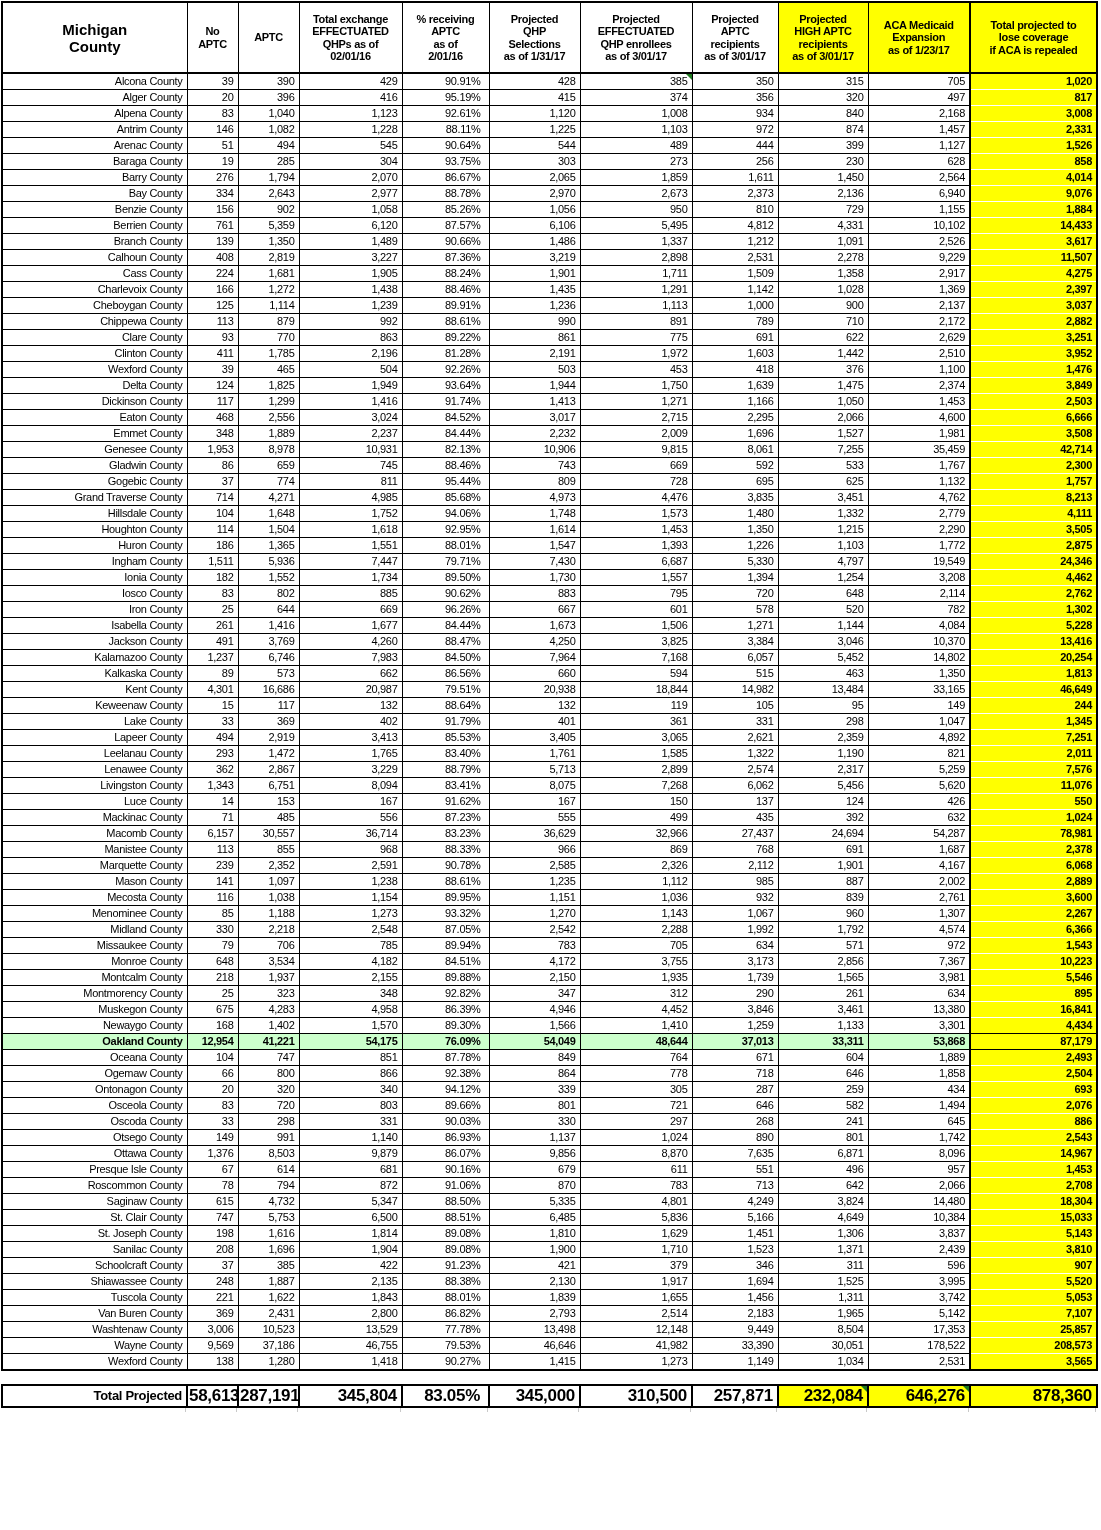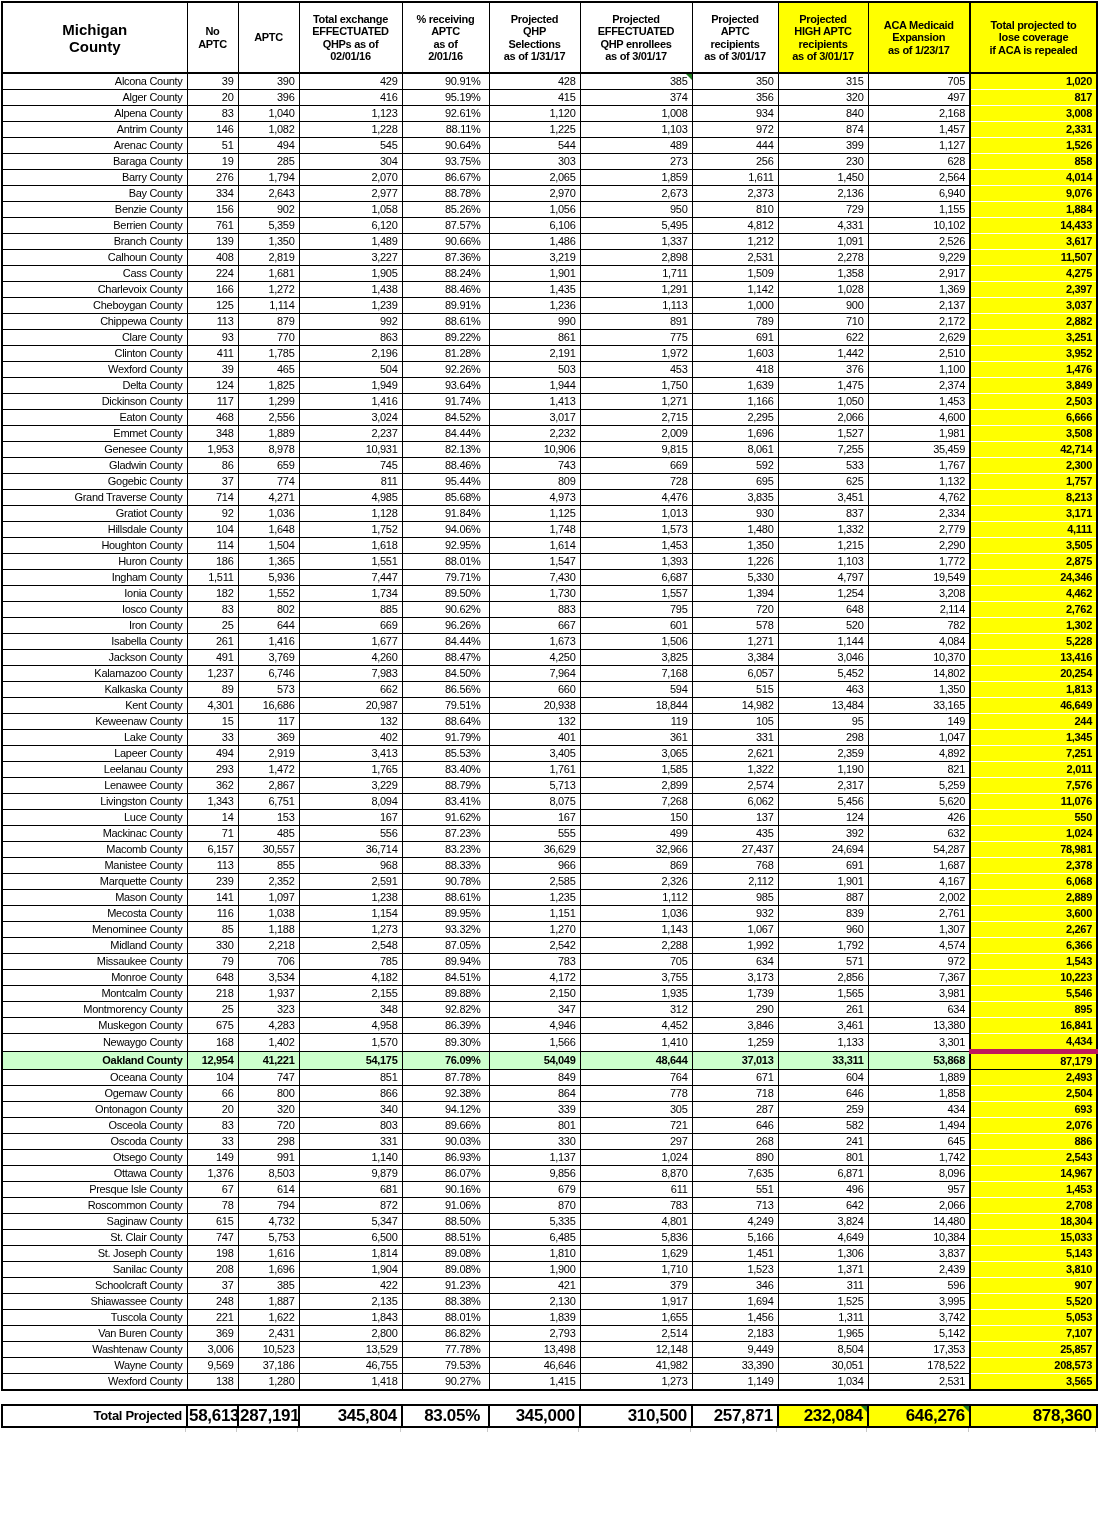--- a/index.html
+++ b/index.html
@@ -31,21 +31,21 @@
     padding:0 4px 0 1px; text-align:right; white-space:nowrap; overflow:hidden;
     position:relative; letter-spacing:-0.3px;
   }
   tbody td.pct { padding-right:8px; }
   tbody td.ylast {
     background:#ffff00; font-weight:bold;
     border-left:2px solid #000; border-right:2px solid #000;
     border-top:1px solid #ffffff; border-bottom:1px solid #ffffff;
   }
   tbody tr.hlrow td { background:#ccffcc; font-weight:bold; }
-  tbody tr.hlrow td.ylast { background:#ffff00; border-top:5px solid #be185d; border-bottom:1px solid #000; }
+  tbody tr.hlrow td.ylast { background:#ffff00; border-top:1px solid #be185d; border-bottom:1px solid #000; }
   tbody td.prehl { border-bottom:1px solid #000;padding-left:30px; }
   tbody tr:last-child td { border-bottom:2px solid #000; }
 
   .gap { height:13px; }
 
   table.totals { border:2px solid #000; }
   table.totals td {
     border:2px solid #000; font-weight:bold; font-size:17px;
     height:20px; line-height:20px; padding:0 4px 0 1px; text-align:right;
     white-space:nowrap; overflow:hidden; position:relative; letter-spacing:-0.3px;
@@ -464,33 +464,20 @@
           <td class="">4,985</td>
           <td class="pct">85.68%</td>
           <td class="">4,973</td>
           <td class="">4,476</td>
           <td class="">3,835</td>
           <td class="">3,451</td>
           <td class="">4,762</td>
           <td class="ylast">8,213</td>
         </tr>
         <tr>
-          <td class="">Gratiot County</td>
-          <td class="">92</td>
-          <td class="">1,036</td>
-          <td class="">1,128</td>
-          <td class="pct">91.84%</td>
-          <td class="">1,125</td>
-          <td class="">1,013</td>
-          <td class="">930</td>
-          <td class="">837</td>
-          <td class="">2,334</td>
-          <td class="ylast">3,171</td>
-        </tr>
-        <tr>
           <td class="">Hillsdale County</td>
           <td class="">104</td>
           <td class="">1,648</td>
           <td class="">1,752</td>
           <td class="pct">94.06%</td>
           <td class="">1,748</td>
           <td class="">1,573</td>
           <td class="">1,480</td>
           <td class="">1,332</td>
           <td class="">2,779</td>

